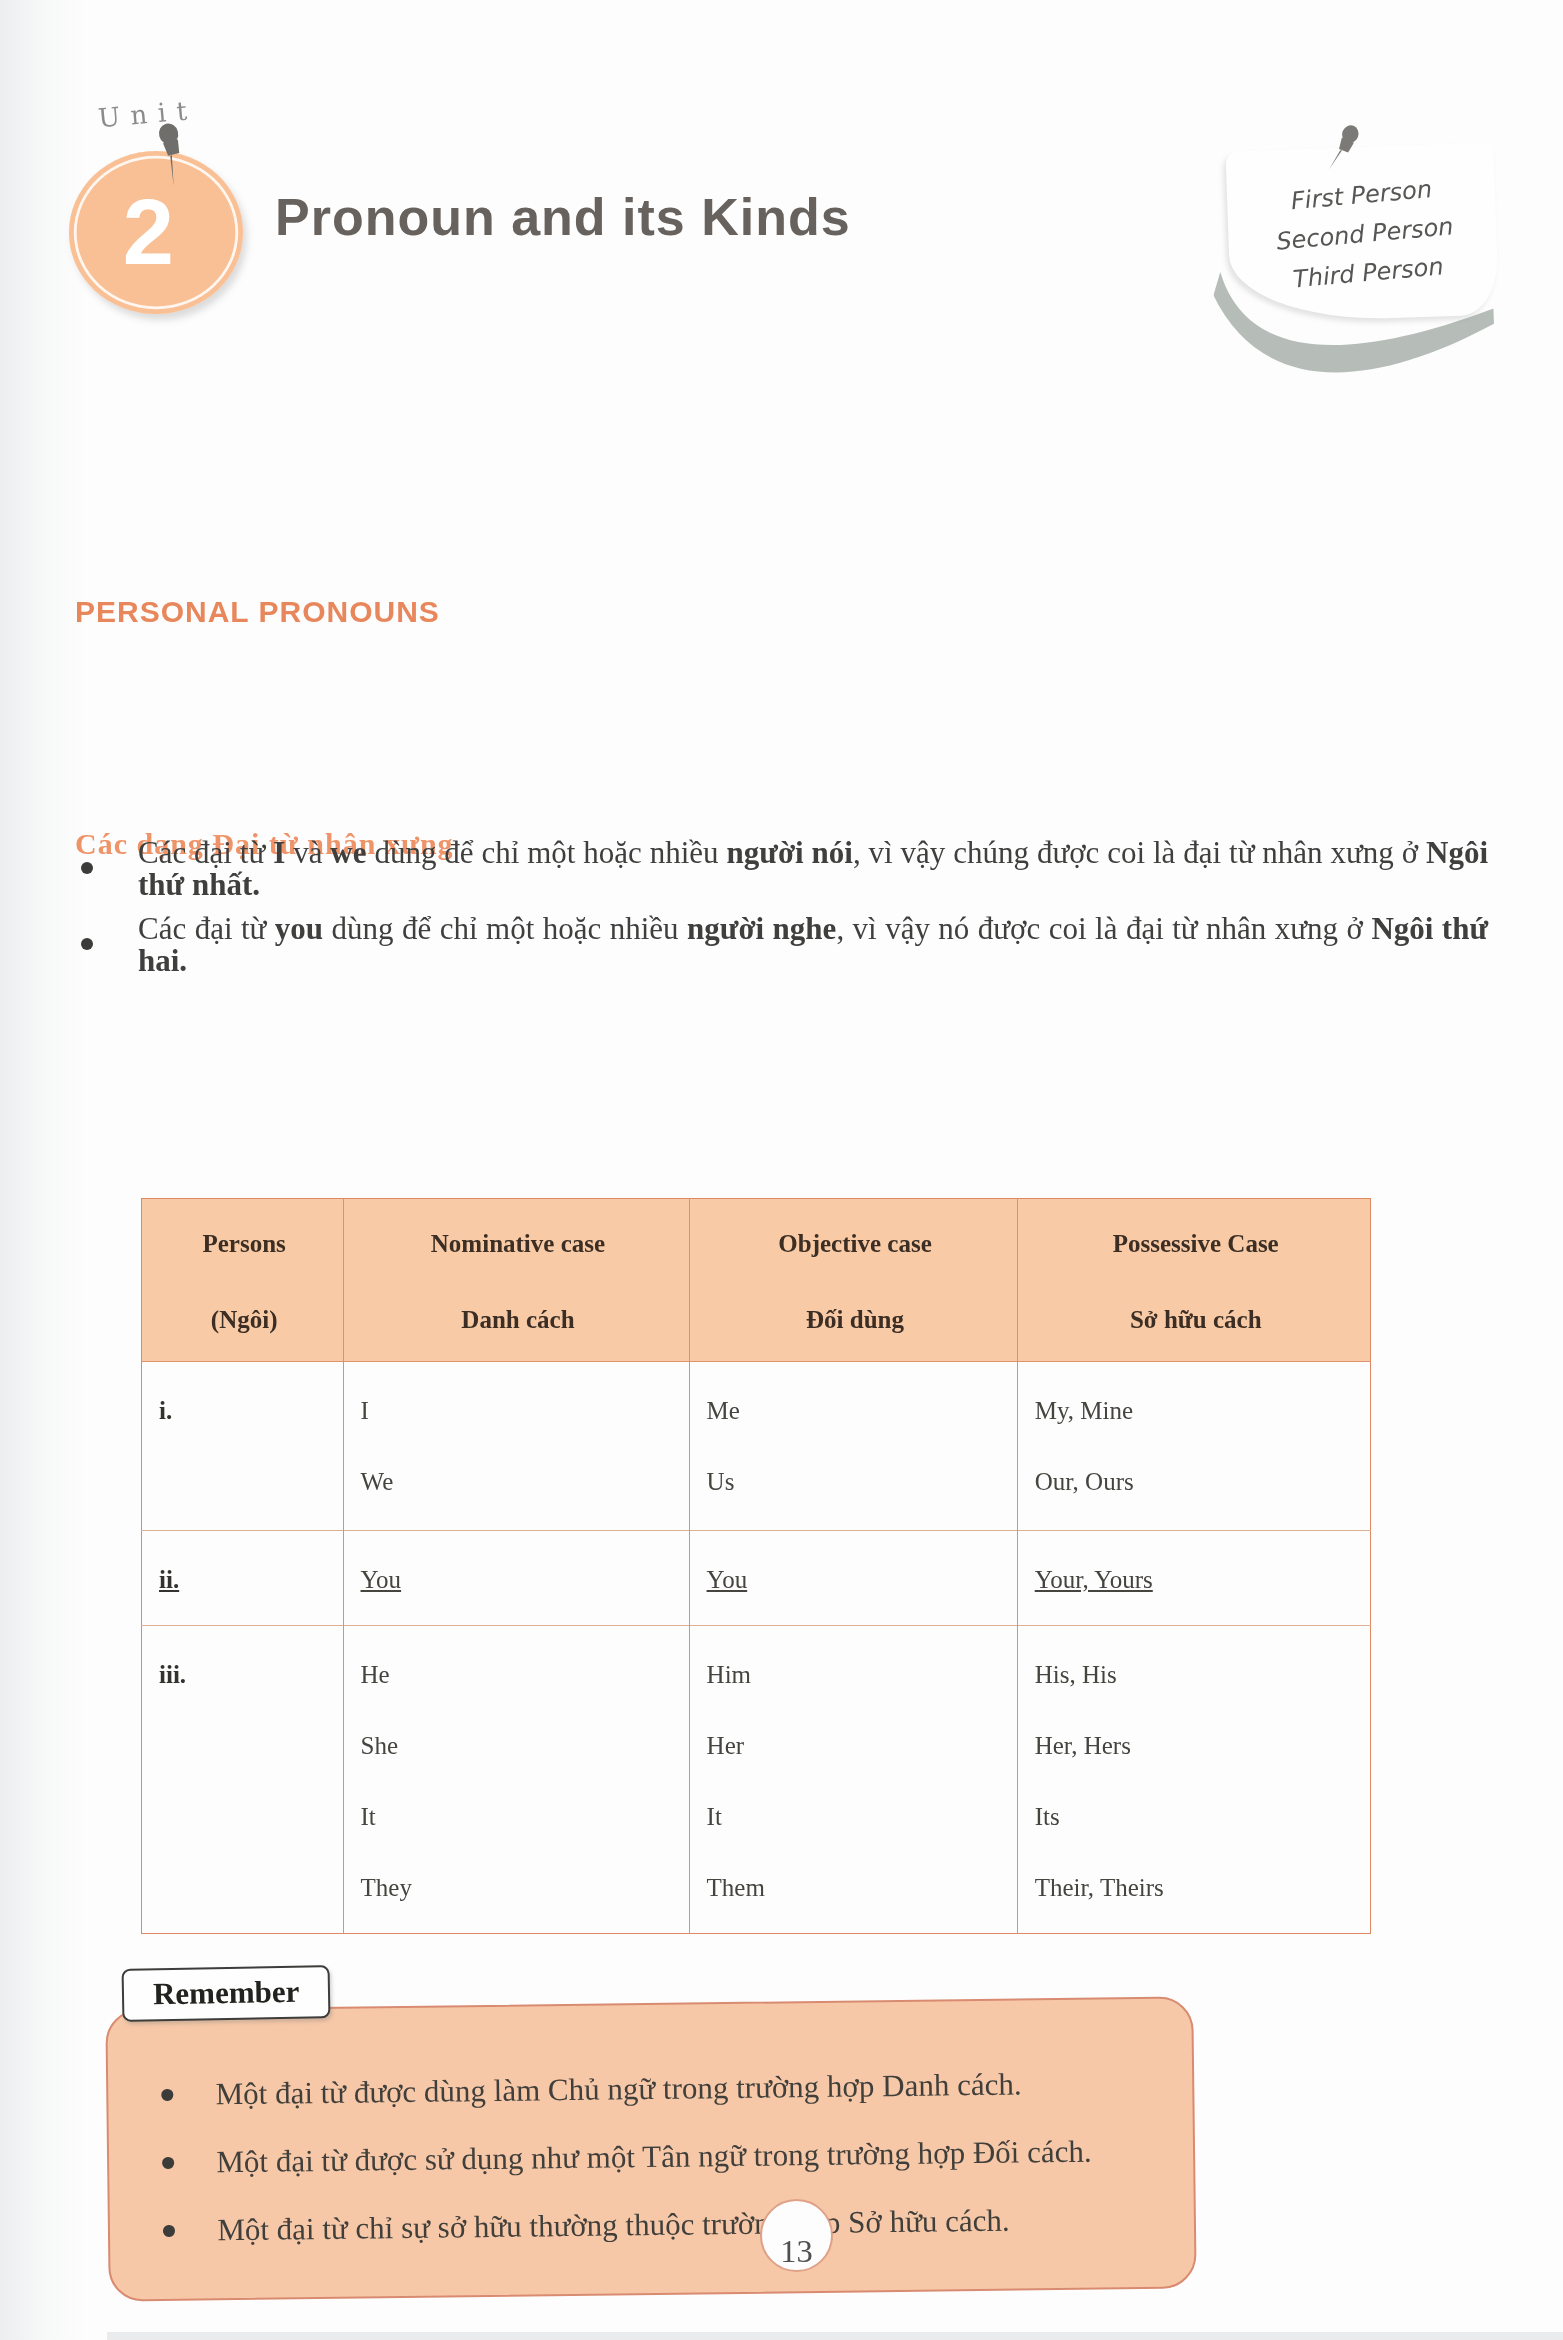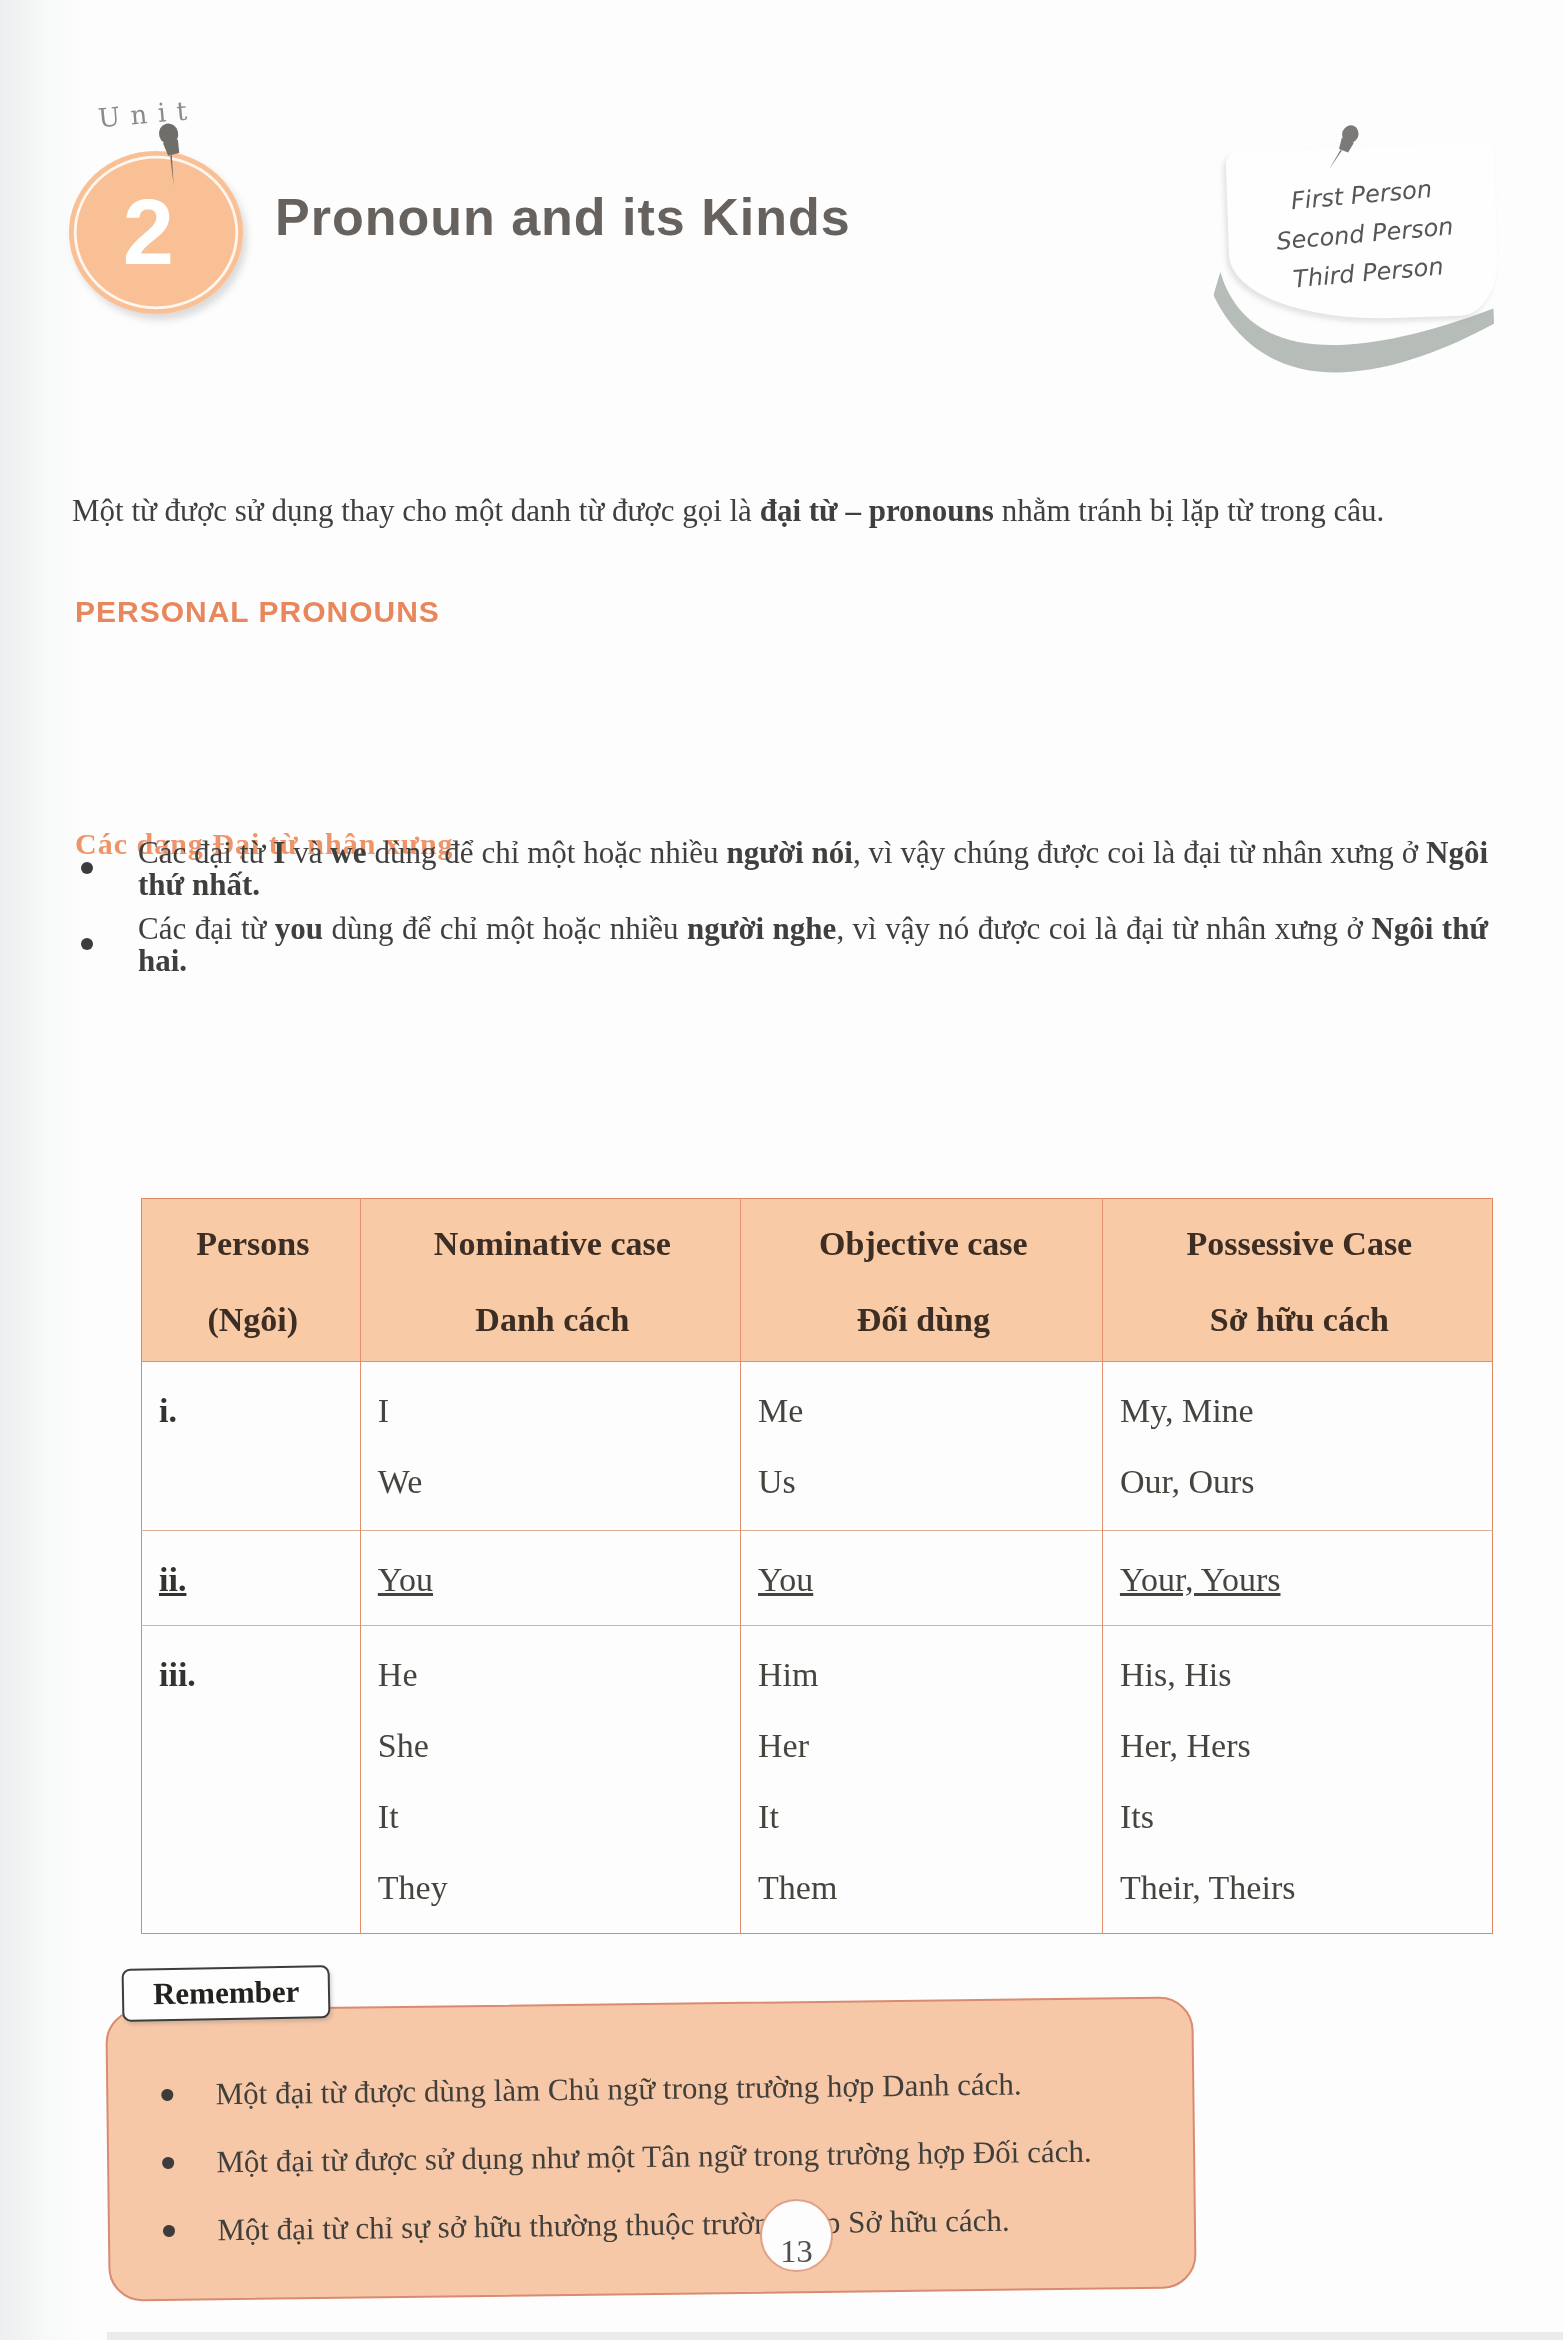--- a/index.html
+++ b/index.html
@@ -36,22 +36,22 @@
       font-weight:bold;font-size:30px;color:#e8875c;letter-spacing:1px;}
   .h-personal{left:75px;top:595px;}
   .p-personal{position:absolute;left:72px;top:654px;width:1439px;font-size:31px;line-height:63px;text-align:justify;}
   .h-cacdang{left:75px;top:827px;color:#ee9468;font-family:Liberation Serif, serif;}
   .bullet-list{position:absolute;left:75px;top:837px;width:1413px;margin:0;padding:0;list-style:none;}
   .bullet-list li{position:relative;padding-left:63px;margin-bottom:11.5px;
       font-size:31px;line-height:32px;text-align:justify;font-family:Liberation Serif, serif;}
   .bullet-list li::before{content:"";position:absolute;left:5.7px;top:25px;width:12.4px;height:12.4px;border-radius:50%;background:#3c3c3a;}
 
   
-  .pron-table{position:absolute;left:141px;top:1198px;width:1352px;border-collapse:collapse;
-      border:1.9px solid #dd8a64;font-size:34px;color:#45443f;}
+  .pron-table{position:absolute;left:141px;top:1198px;width:1230px;border-collapse:collapse;
+      border:1.9px solid #dd8a64;font-size:25px;color:#45443f;}
   .pron-table th,.pron-table td{border-left:1.9px solid #e0906c;vertical-align:top;text-align:left;}
   .pron-table th:first-child,.pron-table td:first-child{border-left:none;}
   .pron-table thead th{background:#f8cba6;border-bottom:1.9px solid #e0906c;
       font-weight:bold;color:#3c2e24;padding:27px 9.6px 23px 13.4px;}
   .pron-table thead th{text-align:center;}
   .th-l1,.th-l2{display:block;line-height:36px;}
   .th-l2{margin-top:40px;}
   .pron-table tbody tr + tr td{border-top:1.4px solid #ddb094;}
   .pron-table td{padding:13.4px 9.6px 9.6px 17px;}
   .person-cell{font-weight:bold;color:#33322e;}
@@ -114,21 +114,20 @@
         <path d="M22 34 L16 62 L20 35 Z"></path>
       </g>
     </svg>
     <div class="sticker-lines">
       <div>First Person</div>
       <div>Second Person</div>
       <div>Third Person</div>
     </div>
   </div>
 
-  <p class="intro"><span>Một từ được sử dụng thay cho một danh từ được gọi là </span><span class="b">đại từ – pronouns</span><span> nhằm tránh bị lặp từ trong câu.</span></p>
 
   <h2 class="h-orange h-personal">PERSONAL PRONOUNS</h2>
 
   <h3 class="h-orange h-cacdang">Các dạng Đại từ nhân xưng</h3>
 
   <ul class="bullet-list">
     <li><span>Các đại từ </span><span class="b">I</span><span> và </span><span class="b">we</span><span> dùng để chỉ một hoặc nhiều </span><span class="b">người nói</span><span>, vì vậy chúng được coi là đại từ nhân xưng ở </span><span class="b">Ngôi thứ nhất.</span></li>
     <li><span>Các đại từ </span><span class="b">you</span><span> dùng để chỉ một hoặc nhiều </span><span class="b">người nghe</span><span>, vì vậy nó được coi là đại từ nhân xưng ở </span><span class="b">Ngôi thứ hai.</span></li>
   </ul>
 

